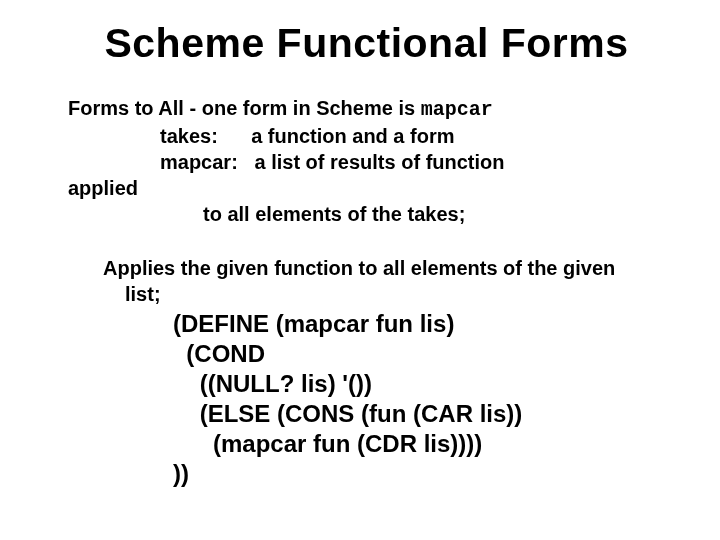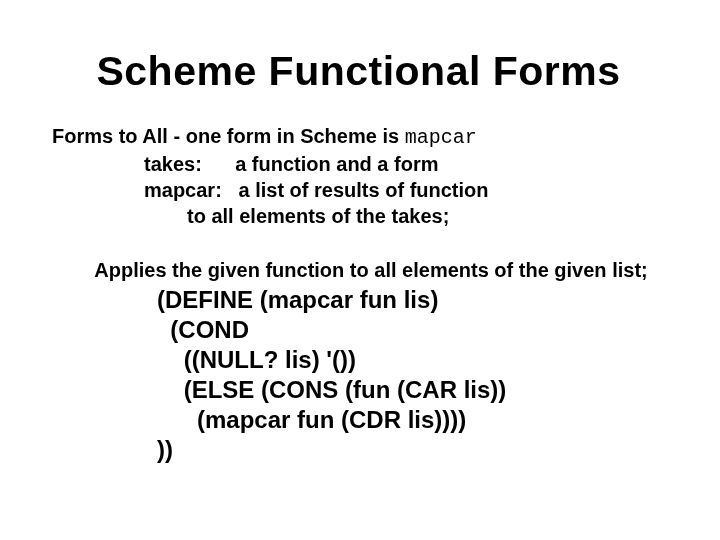--- a/index.html
+++ b/index.html
@@ -6,47 +6,45 @@
     margin: 0;
     padding: 0;
     width: 720px;
     height: 540px;
     background: #ffffff;
     font-family: "Comic Sans MS", "Comic Sans", cursive, sans-serif;
     color: #000000;
   }
   .slide {
     box-sizing: border-box;
-    padding: 20px 55px 20px 52px;
-    margin-top: 28px;
+    padding: 20px 55px 20px 68px;
   }
   .title {
     font-size: 41px;
     font-weight: bold;
     text-align: center;
     margin: 0 0 28px 0;
     letter-spacing: 0.5px;
   }
   .body {
     font-size: 20px;
     line-height: 1.30;
     font-weight: bold;
   }
   .code {
     font-family: "Courier New", Courier, monospace;
-    font-weight: normal;
+    font-weight: bold;
   }
   .indent1 { padding-left: 92px; display: block; }
   .para2 {
     margin-top: 28px;
     padding-left: 35px;
     padding-right: 10px;
     text-indent: -22px;
     margin-left: 22px;
-    text-align: center;
   }
   .codeblock {
     font-family: Liberation Sans, sans-serif;
     font-size: 24px;
     font-weight: bold;
     white-space: pre;
     line-height: 1.25;
     margin-top: 2px;
     padding-left: 105px;
   }
@@ -62,20 +60,21 @@
   <div class="body">
     <span class="line">
       <span>Forms to All</span><span> - one form in Scheme is </span><span class="code">mapcar</span>
     </span>
     <span class="line indent1">
       <span>takes:</span>&nbsp;&nbsp;&nbsp;&nbsp;&nbsp;&nbsp;<span>a function and a form</span>
     </span>
     <span class="line indent1">
       <span>mapcar:</span>&nbsp;&nbsp;&nbsp;<span>a list of results of function</span>
     </span>
+    <span class="line">applied</span>
     <span class="line" style="padding-left:135px;">to all elements of the takes;</span>
   </div>
 
   <div class="body para2">Applies the given function to all elements of the given list;</div>
 
   <div class="codeblock"><span>(DEFINE (mapcar fun lis)</span>
 <span>  (COND</span>
 <span>    ((NULL? lis) '())</span>
 <span>    (ELSE (CONS (fun (CAR lis))</span>
 <span>      (mapcar fun (CDR lis))))</span>

